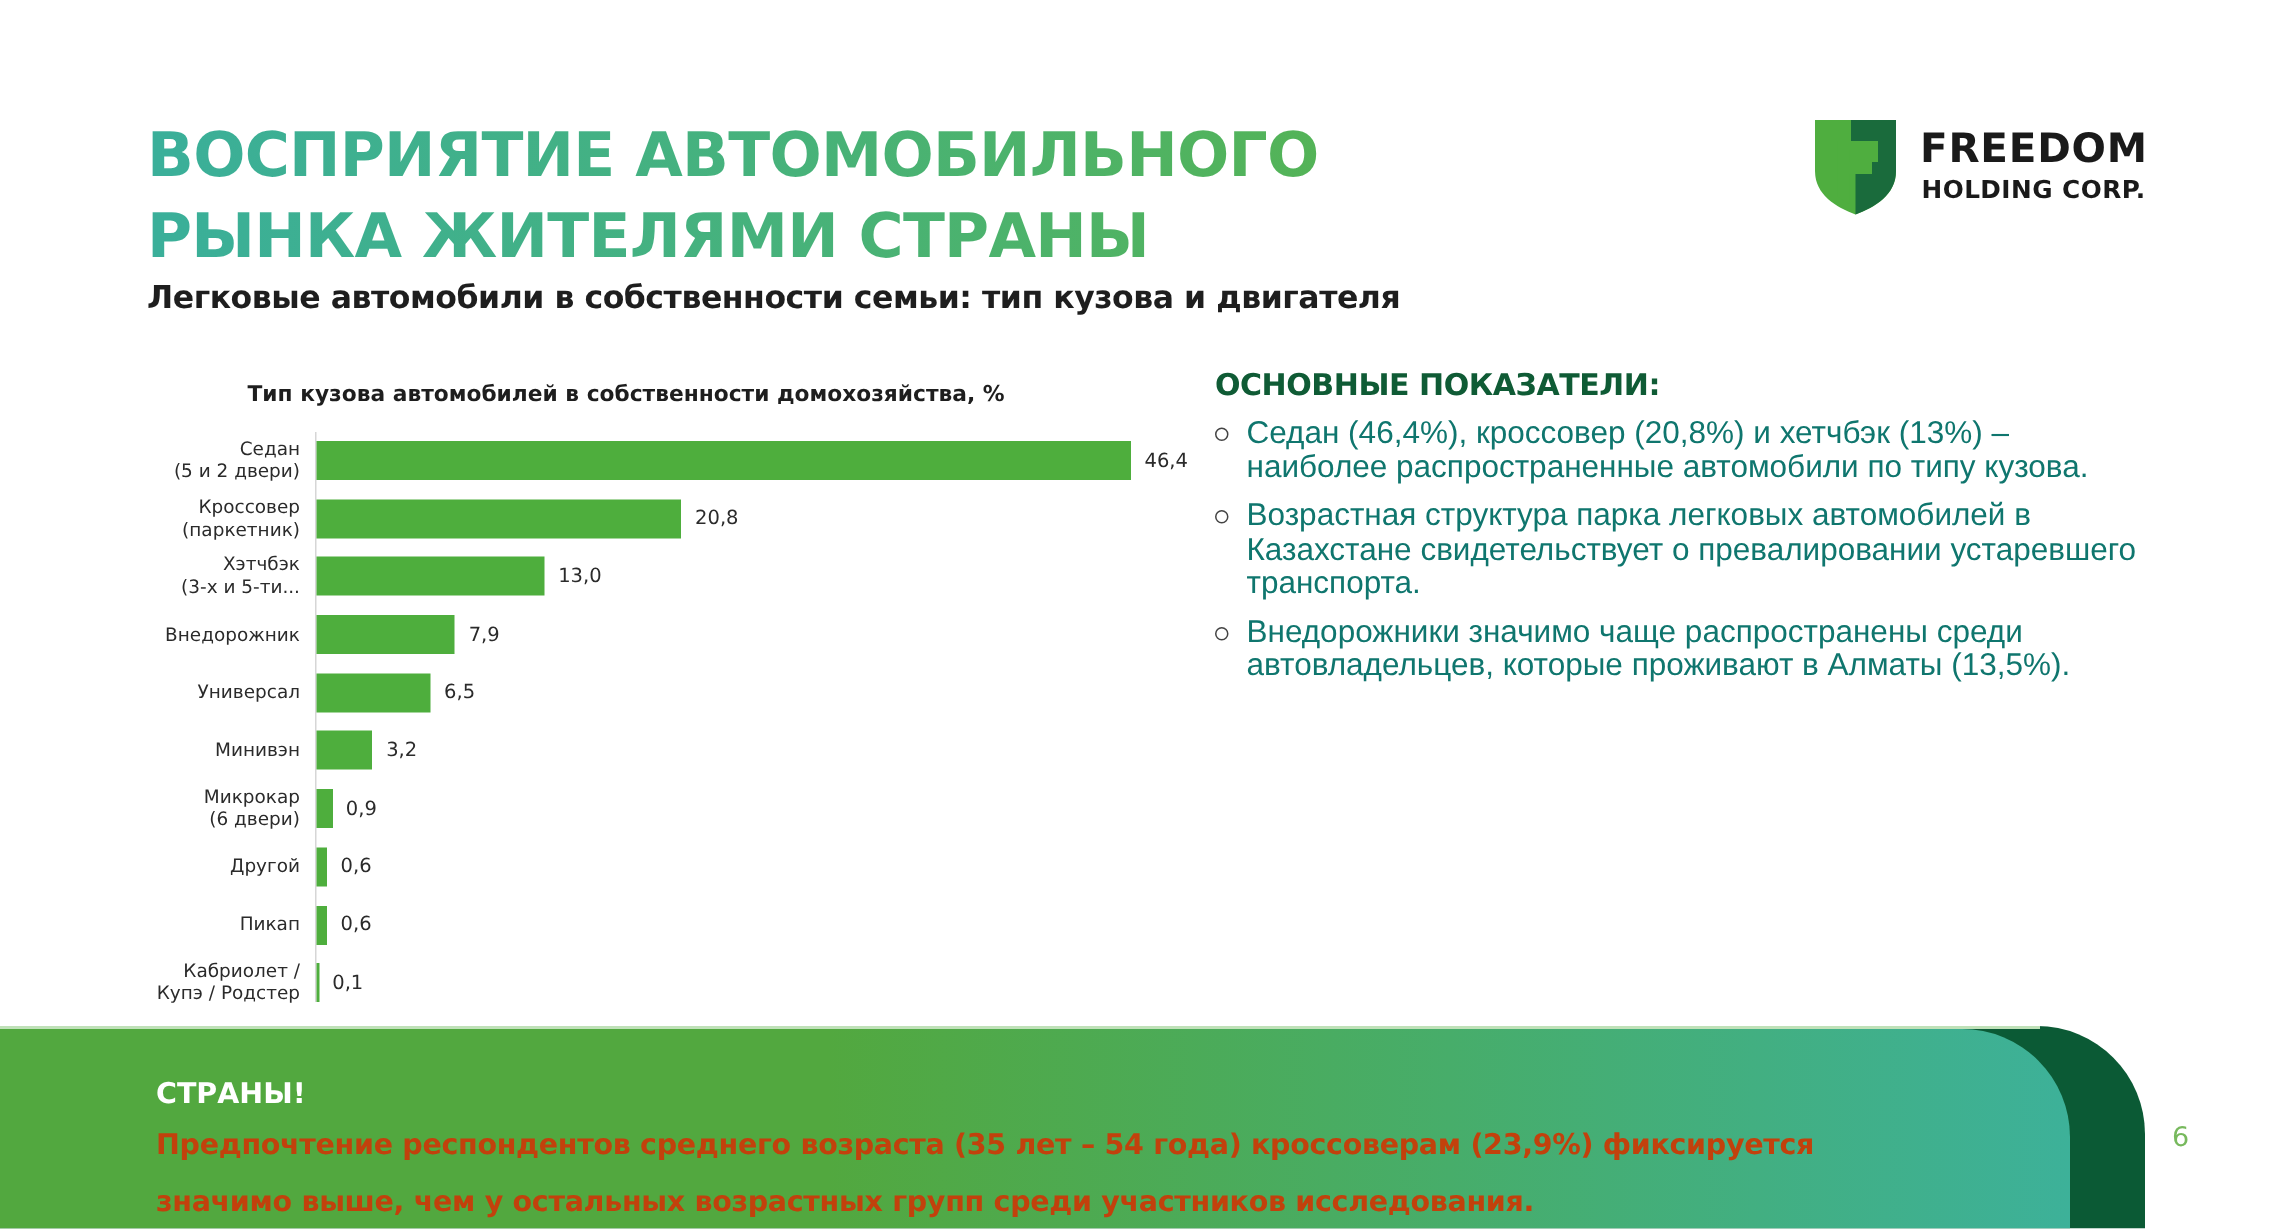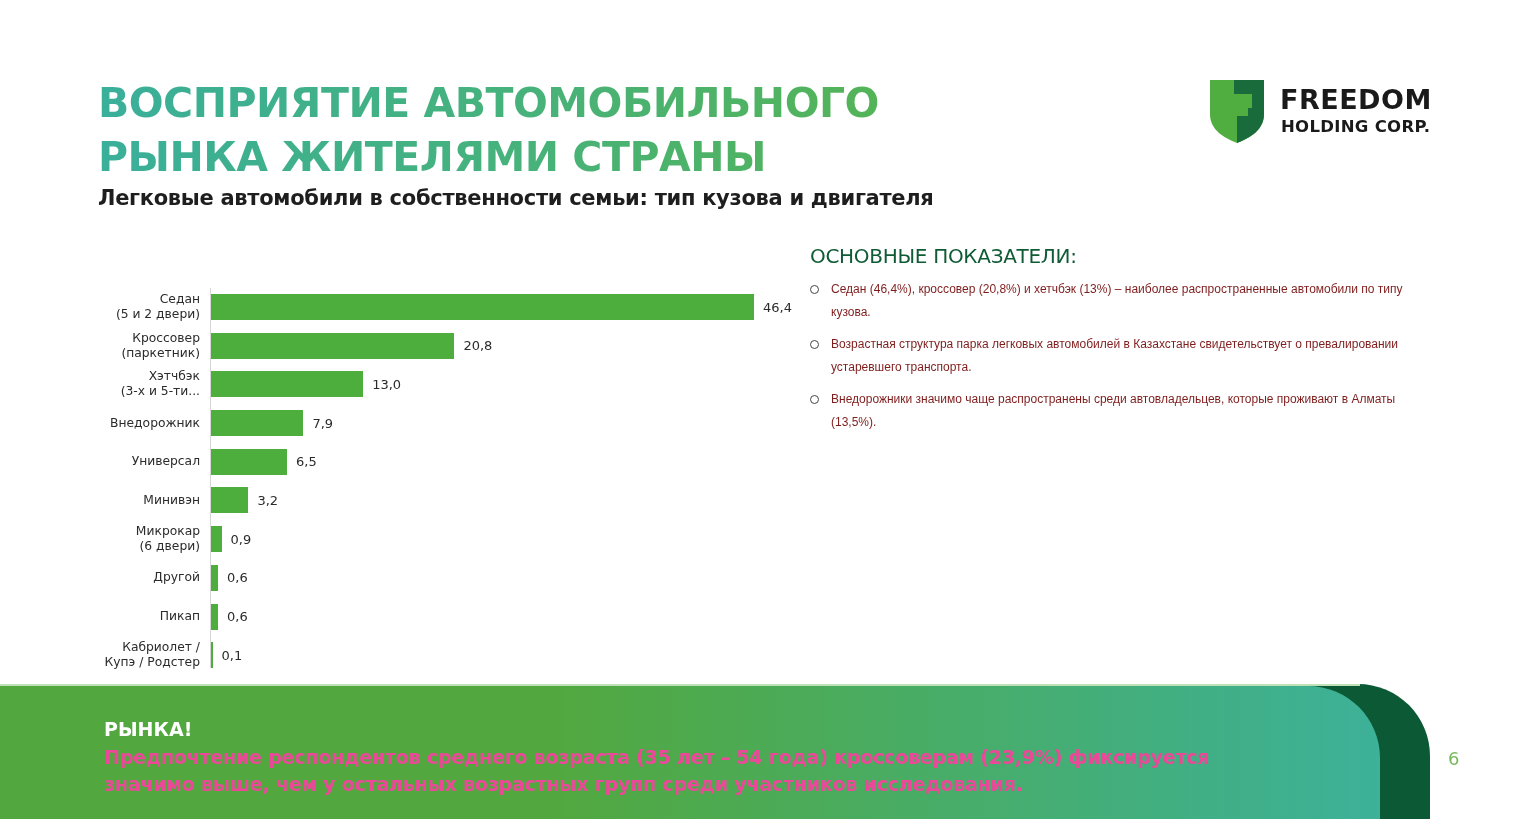--- a/index.html
+++ b/index.html
@@ -46,48 +46,48 @@
   .bar {
     position: absolute; left: 113px; top: 6px; height: 26px; background: #4eae3d;
   }
   .bar-value {
     position: absolute; top: 0; height: 38px; display: flex; align-items: center;
     font-family: "DejaVu Sans", sans-serif; font-size: 13px; color: #2b2b2b;
   }
 
   .kpi { position: absolute; left: 810px; top: 240px; width: 620px; }
   .kpi-title {
-    font-family: "DejaVu Sans", sans-serif; font-weight: normal; font-size: 20px; color: #0f5b35;
+    font-family: "DejaVu Sans", sans-serif; font-weight: bold; font-size: 20px; color: #0f5b35;
     letter-spacing: -0.3px; margin-top: 4px; margin-bottom: 10px;
   }
   .kpi-item { position: relative; padding-left: 21px; margin-bottom: 10px; }
   .kpi-bullet {
     position: absolute; left: 0; top: 7px; width: 9px; height: 9px; border: 1.5px solid #444; border-radius: 50%;
   }
   .kpi-text {
-    font-family: "Liberation Sans", sans-serif; font-size: 12px; line-height: 22.5px; color: #7f1d1d;
+    font-family: "Liberation Sans", sans-serif; font-size: 21px; line-height: 22.5px; color: #0f766e;
   }
 
   .banner {
     position: absolute; left: 0; top: 684px; width: 1430px; height: 135px;
     background: #0b5a35; border-top-right-radius: 72px;
   }
   .banner-inner {
     position: absolute; left: 0; top: 686px; width: 1380px; height: 133px;
     background: linear-gradient(90deg, #52a83f 0%, #52a83f 40%, #47ad6a 70%, #3db199 100%);
     border-top-right-radius: 72px;
   }
   .banner-top-line { position: absolute; left: 0; top: 684px; width: 1360px; height: 2px; background: #bfe1b8; }
   .banner-heading {
     position: absolute; left: 104px; top: 718px;
     font-family: "DejaVu Sans", sans-serif; font-weight: bold; font-size: 19px; color: #ffffff;
   }
   .banner-text {
     position: absolute; left: 104px; top: 744px; width: 1160px;
-    font-family: "DejaVu Sans", sans-serif; font-weight: bold; font-size: 19px; line-height: 27px; color: #ec4899;
+    font-family: "DejaVu Sans", sans-serif; font-weight: bold; font-size: 19px; line-height: 38px; color: #c2410c;
     letter-spacing: -0.2px;
   }
   .page-number {
     position: absolute; left: 1448px; top: 748px;
     font-family: "DejaVu Sans", sans-serif; font-size: 18px; color: #77b95d;
   }
 </style>
 </head>
 <body>
 
@@ -98,20 +98,21 @@
   <svg class="logo-shield" viewBox="0 0 58 66">
     <path d="M2 2 H56 V36 C56 52 42 60 29 65 C16 60 2 52 2 36 Z" fill="#4fae3f"></path>
     <path d="M26 2 H56 V36 C56 52 42 60 29 65 L29 30 H44 V22 H29 C27 22 26 20 26 18 Z" fill="#1a6b3c"></path>
     <path d="M17 16 H44 V22 H25 V30 H40 V38 H25 V58 C21 56 17 53 17 53 Z" fill="#4fae3f"></path>
   </svg>
   <div class="logo-name">FREEDOM</div>
   <div class="logo-sub">HOLDING CORP.</div>
 </div>
 
 <div class="chart">
+  <div class="chart-title">Тип кузова автомобилей в собственности домохозяйства, %</div>
   <div class="axis-line"></div>
   <div id="bars">
       <div class="bar-row" style="top: 38px;">
         <div class="bar-label">Седан
 (5 и 2 двери)</div>
         <div class="bar" style="width: 543px; background: rgb(78, 174, 61);"></div>
         <div class="bar-value" style="left: 665px;">46,4</div>
       </div>
       <div class="bar-row" style="top: 76.7px;">
         <div class="bar-label">Кроссовер
@@ -177,16 +178,16 @@
   </div>
   <div class="kpi-item">
     <span class="kpi-bullet"></span>
     <div class="kpi-text">Внедорожники значимо чаще распространены среди автовладельцев, которые проживают в Алматы (13,5%).</div>
   </div>
 </div>
 
 <div class="banner"></div>
 <div class="banner-inner"></div>
 <div class="banner-top-line"></div>
-<div class="banner-heading">РЫНКА!</div>
+<div class="banner-heading">СТРАНЫ!</div>
 <div class="banner-text">Предпочтение респондентов среднего возраста (35 лет – 54 года) кроссоверам (23,9%) фиксируется значимо выше, чем у остальных возрастных групп среди участников исследования.</div>
 
 <div class="page-number">6</div>
 
 </body></html>

